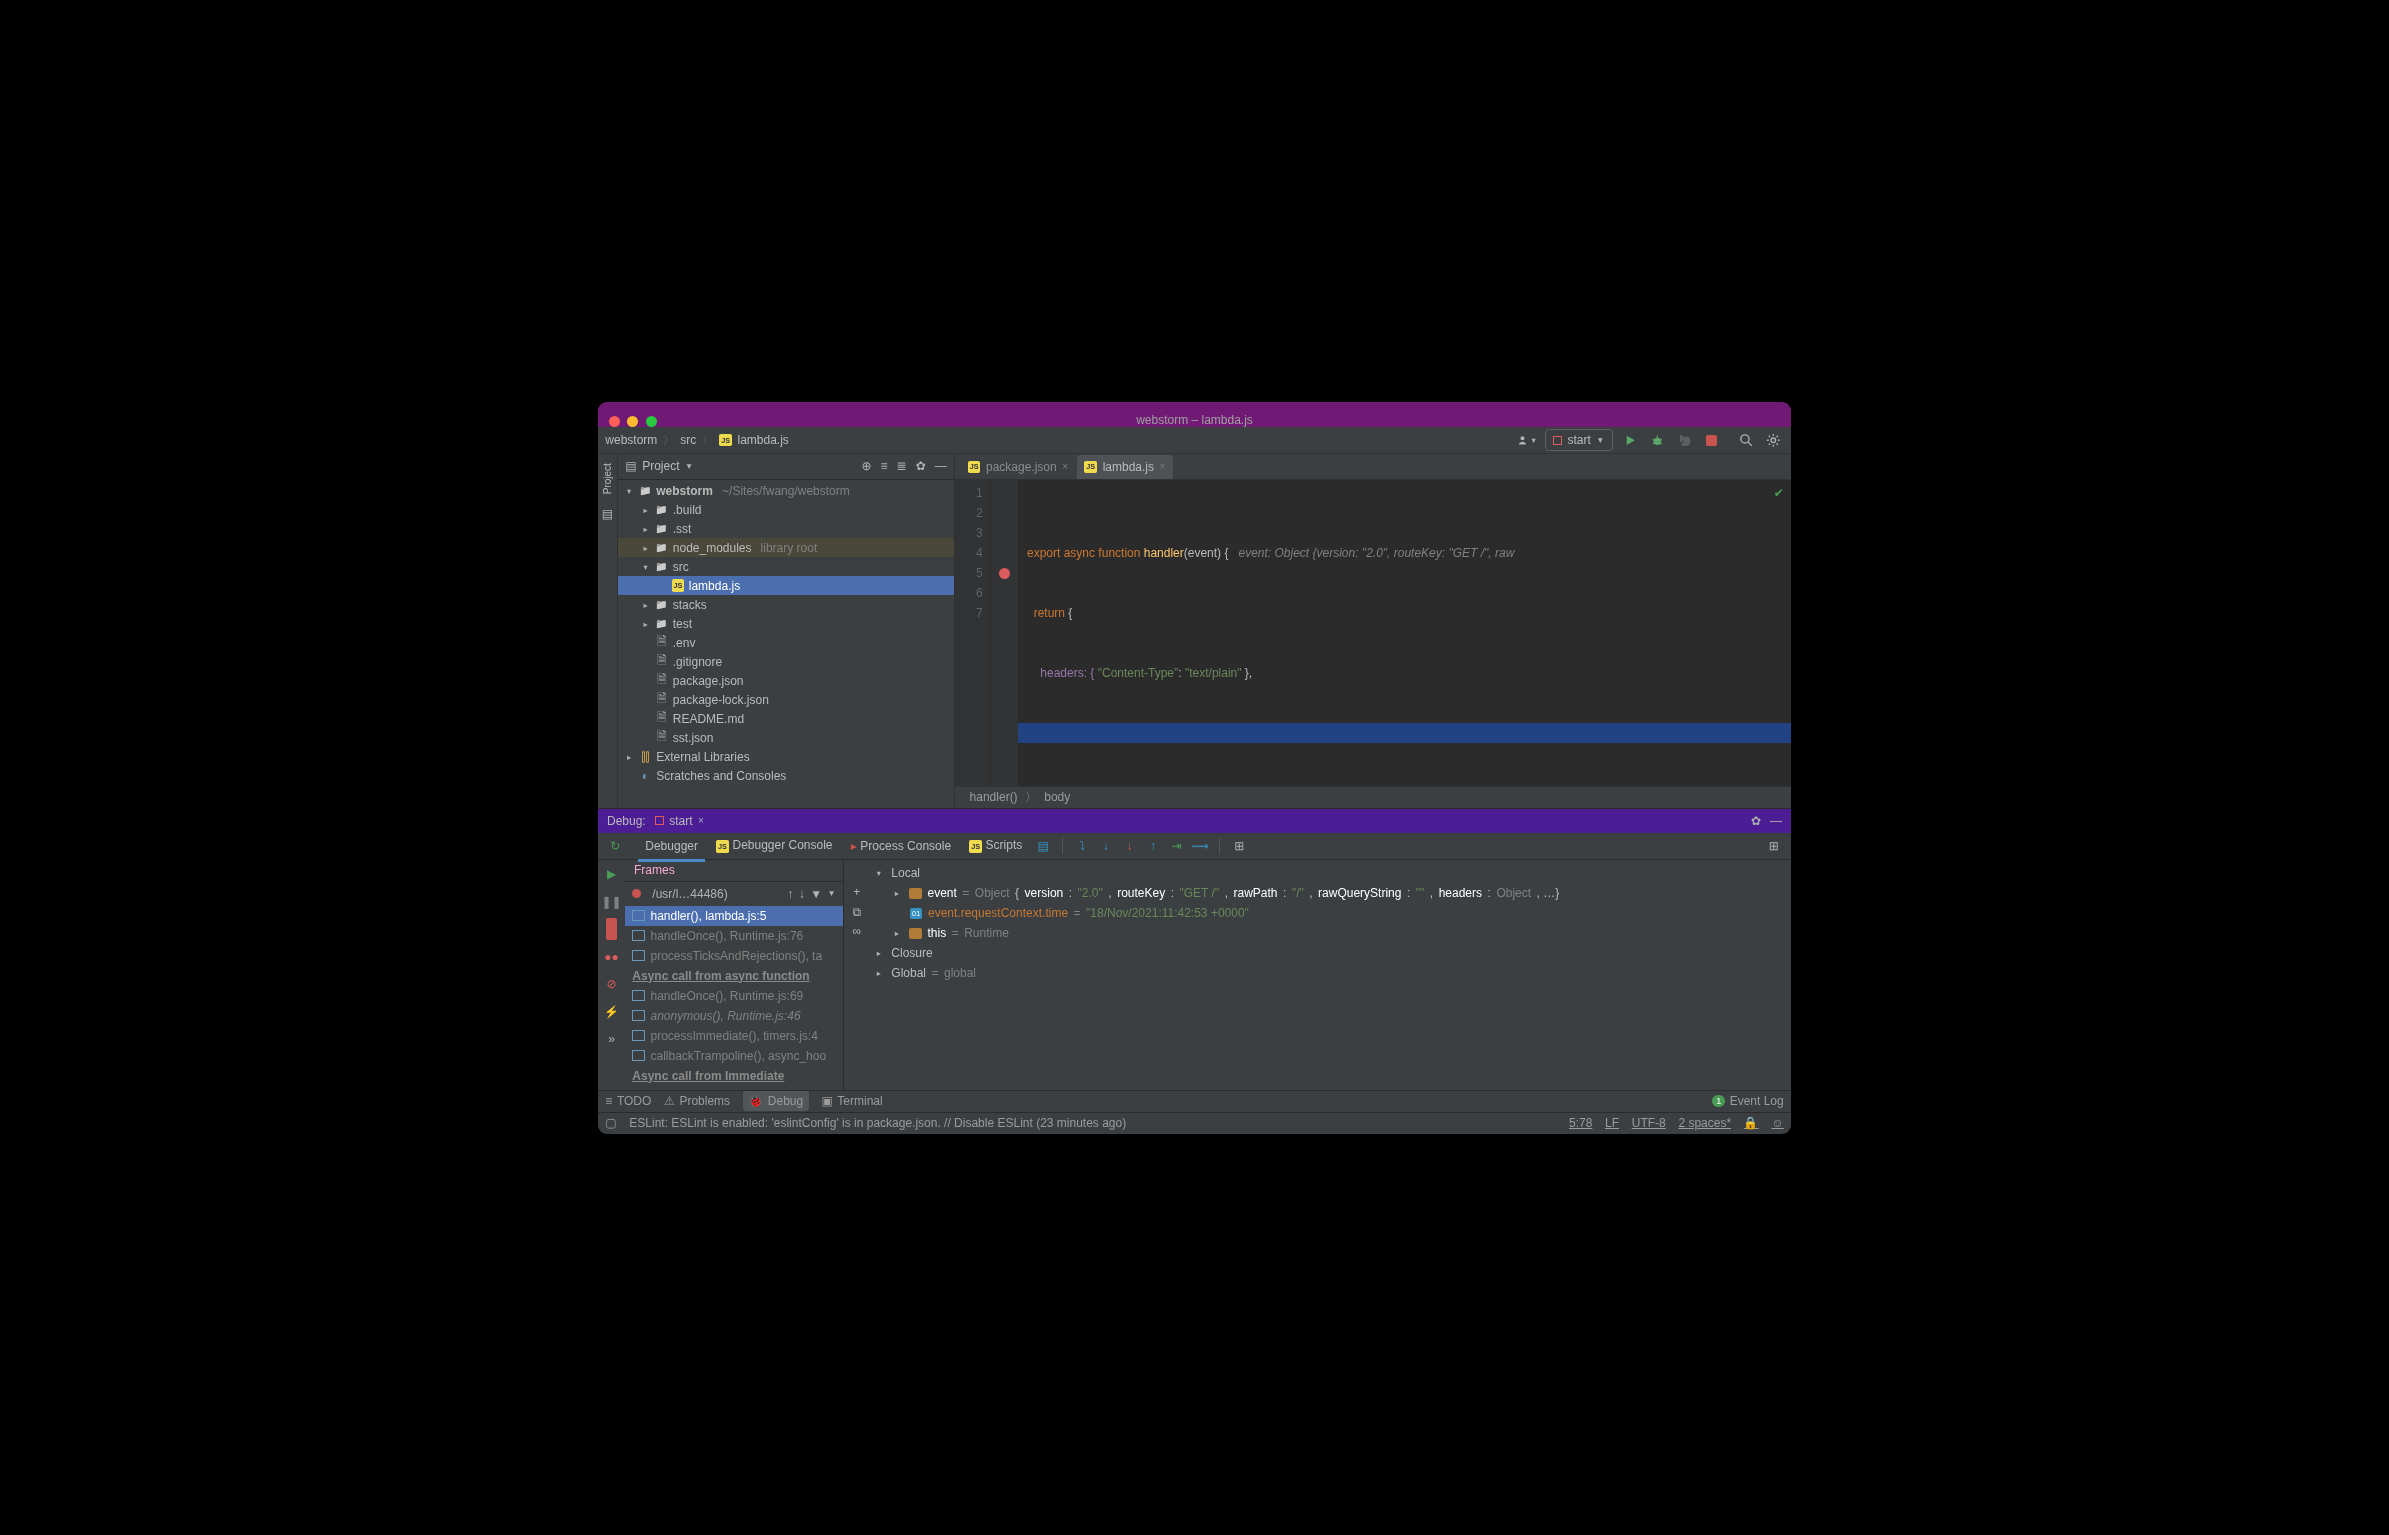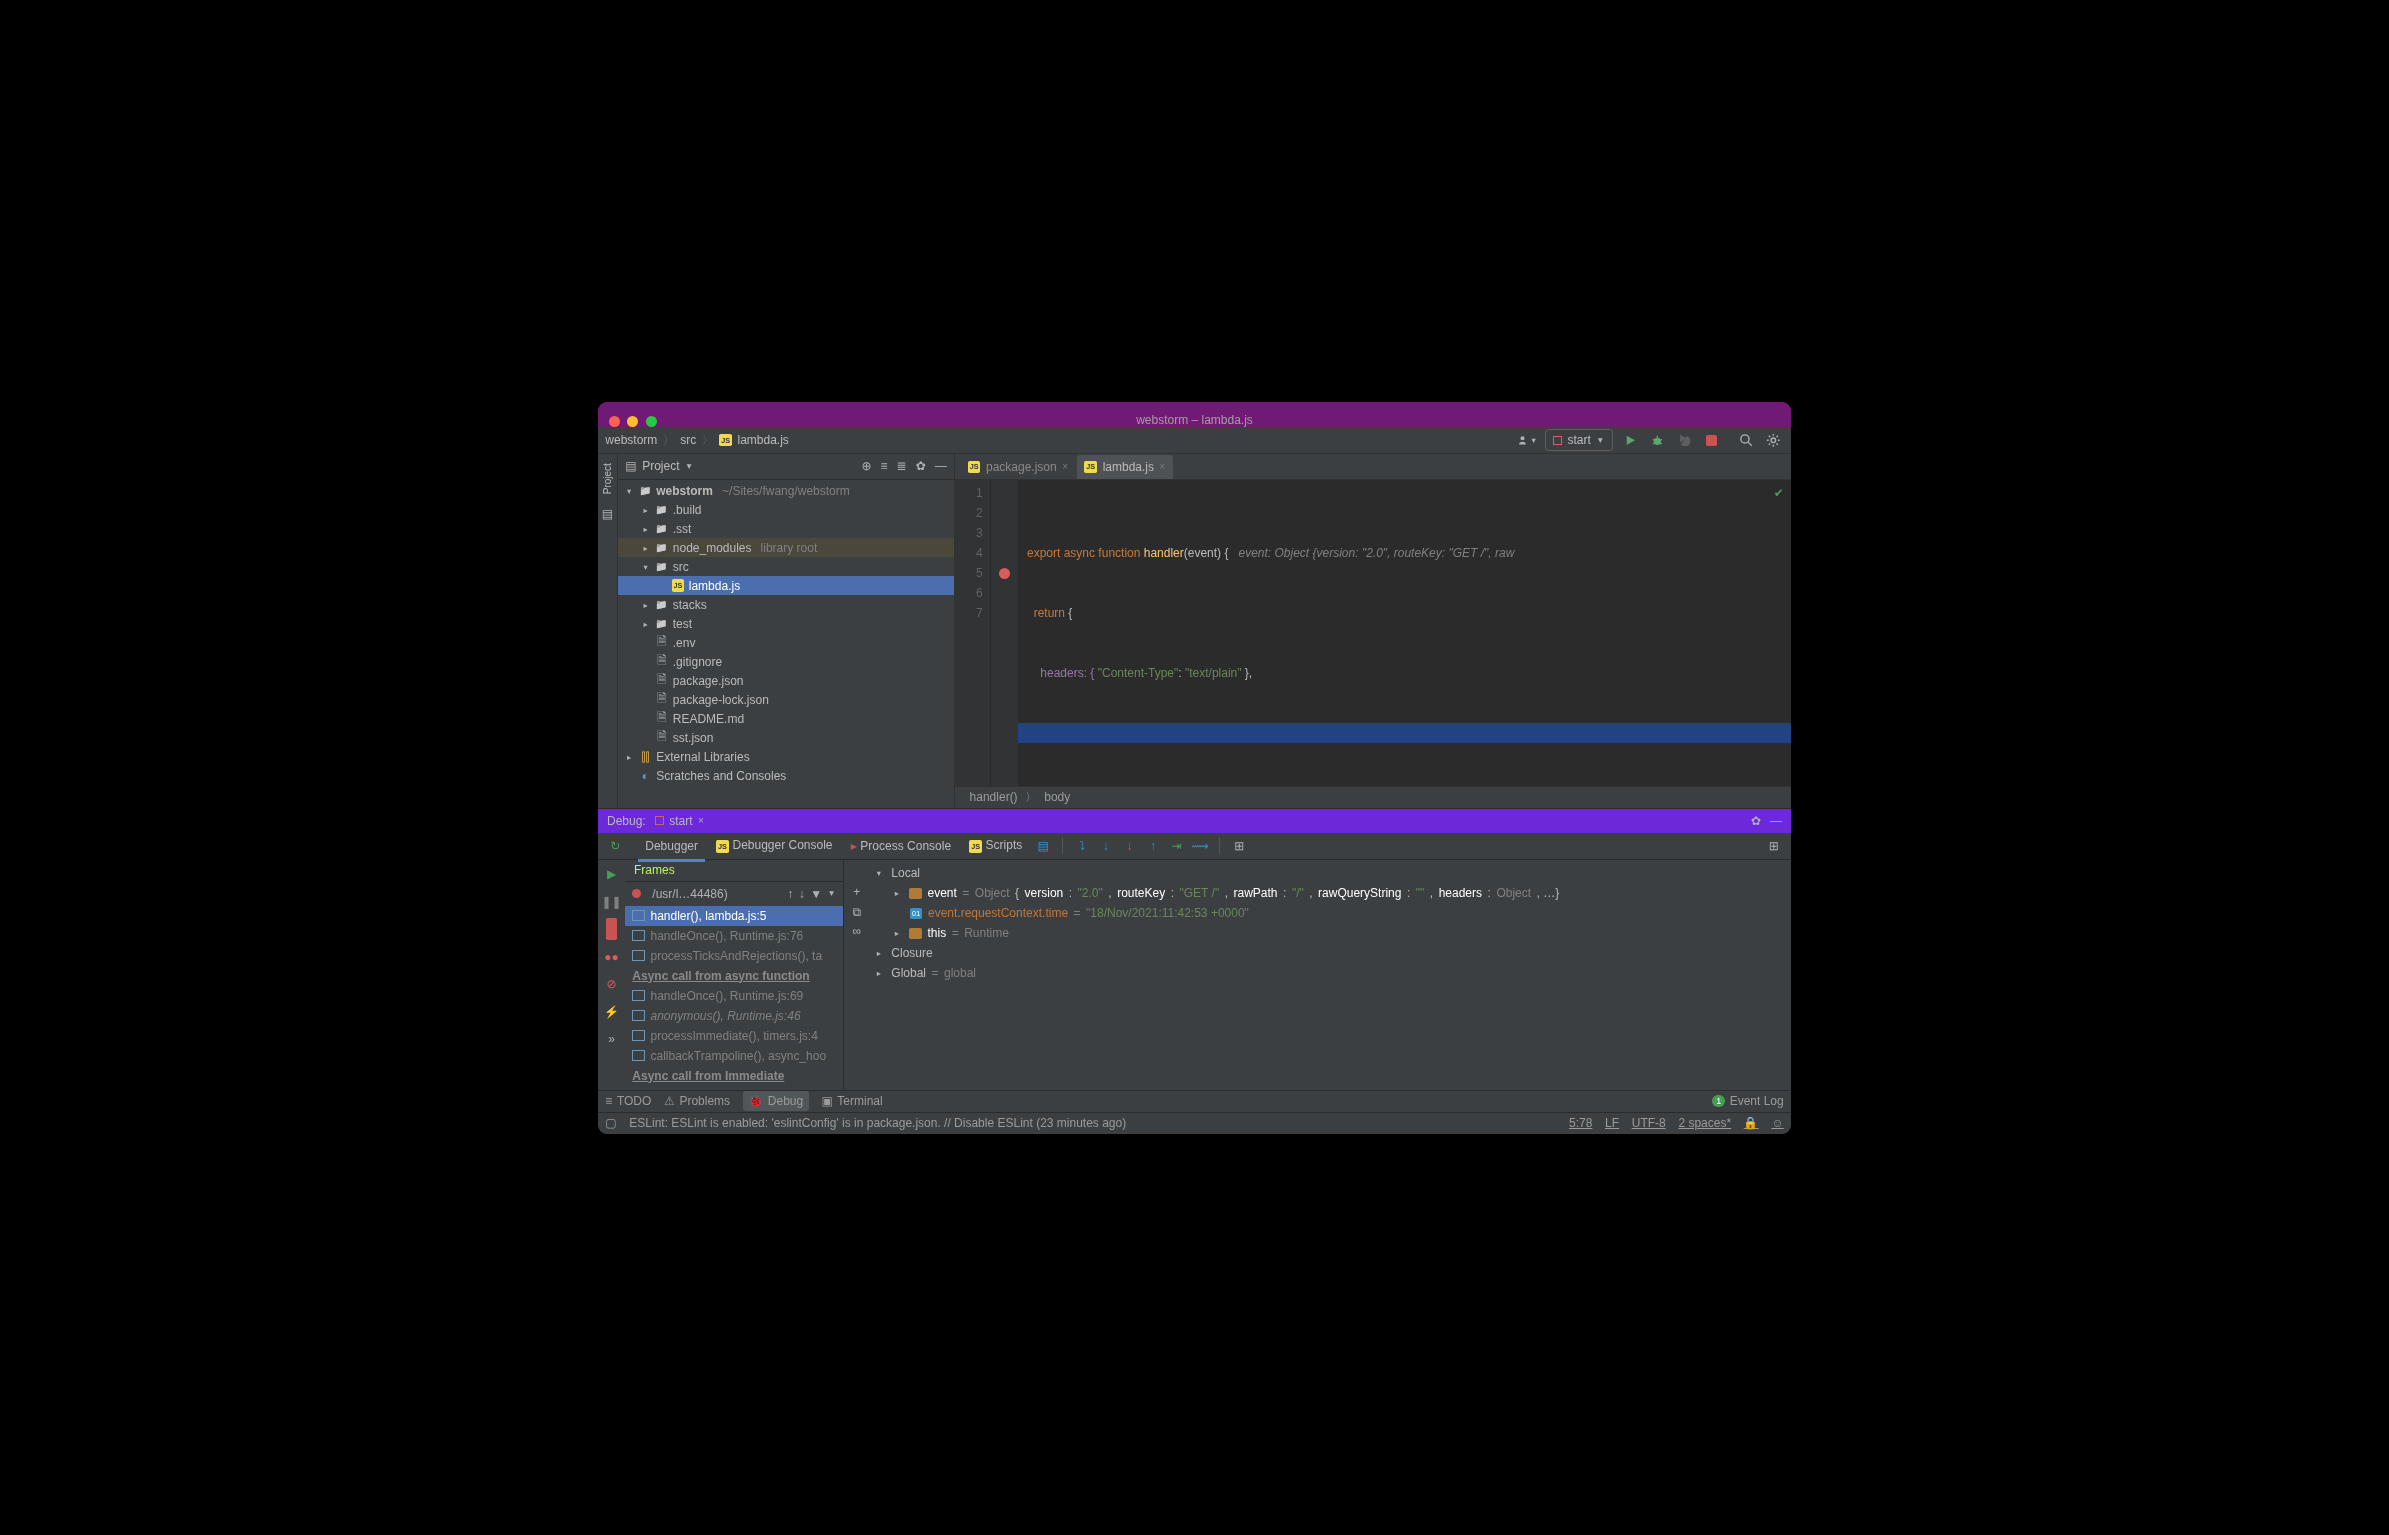--- a/index.html
+++ b/index.html
@@ -56,32 +56,32 @@
 .code .hl { background: #214283; margin-left:-9px; padding-left:9px; margin-right:-91px;}
 .kw { color: #cc7832; }
 .fn { color: #ffc66d; }
 .str { color: #6a8759; }
 .num { color: #6897bb; }
 .prop { color: #9876aa; }
 .cmt { color: #808080; font-style: italic; }
 .check-ic{position:absolute;top:3.6px;right:7.3px;color:#499c54;}
 .crumb-bar { height: 22px; background: #3c3f41; border-top: 0.9px solid #323232; display: flex; align-items: center; padding-left: 14.6px; gap: 7.3px; color: #9b9b9b; font-size: 11px; }
 .debug-panel { height: 282px; background: #3c3f41; display: flex; flex-direction: column; border-top: 0.9px solid #2b2b2b; }
-.debug-header { height: 24px; background: #6d28d9; display: flex; align-items: center; padding: 0 9px; gap: 9px; color: #bbbbbb; }
+.debug-header { height: 24px; background: #4c1d95; display: flex; align-items: center; padding: 0 9px; gap: 9px; color: #bbbbbb; }
 .debug-header .cfg { display: flex; align-items: center; gap: 5.5px; }
 .debug-header .right-ic { margin-left: auto; display: flex; gap: 9px; color: #afb1b3; }
 .debug-toolbar { height: 27px; display: flex; align-items: center; padding: 0 7.3px; gap: 3.6px; border-bottom: 0.9px solid #2b2b2b; }
 .dtab { padding: 3.6px 7.3px; color: #bbbbbb; position: relative; }
 .dtab.active::after { content: ""; position: absolute; left: 0; right: 0; bottom: -5.5px; height: 2.7px; background: #4a88c7; }
 .dtoolbar-sep { width: 0.9px; height: 16.4px; background: #555; margin: 0 5.5px; }
 .debug-body { flex: 1; display: flex; min-height: 0; }
 .dleft-rail { width: 27px; background: #3c3f41; display: flex; flex-direction: column; align-items: center; padding-top: 3.6px; gap: 5.5px; }
 .dleft-rail span{height:22px;display:flex;align-items:center;}
 .frames { width: 219px; display: flex; flex-direction: column; border-right: 0.9px solid #2b2b2b; }
-.frames-hdr, .vars-hdr { height: 22px; display: flex; align-items: center; padding: 0 9px; background: #3c3f41; color: #bef264; border-bottom: 0.9px solid #2b2b2b; }
+.frames-hdr, .vars-hdr { height: 22px; display: flex; align-items: center; padding: 0 9px; background: #3c3f41; color: #f9a8d4; border-bottom: 0.9px solid #2b2b2b; }
 .frames-toolbar { height: 24px; display: flex; align-items: center; padding: 0 7.3px; gap: 5.5px; color: #afb1b3; }
 .thread-dot{width:9px;height:9px;border-radius:50%;background:#c75450;display:inline-block;margin-right:5.5px;}
 .frames-list { flex: 1; overflow: hidden; }
 .frame-row { height: 20px; display: flex; align-items: center; padding-left: 7.3px; gap: 5.5px; color: #808080; white-space: nowrap; overflow: hidden; }
 .frame-row.sel { background: #4b6eaf; color: #fff; }
 .frame-row.async { color: #8a8a8a; text-decoration: underline; font-weight: bold; }
 .frame-ic { width: 12.7px; height: 11px; border: 1.4px solid #6897bb; display: inline-block; }
 .vars { flex: 1; display: flex; flex-direction: column; }
 .vars-body { flex: 1; padding: 3.6px 7.3px; overflow: auto; font-family: Menlo, monospace; font-size: 11px; }
 .var-row { height: 20px; display: flex; align-items: center; gap: 5.5px; white-space: nowrap; }

